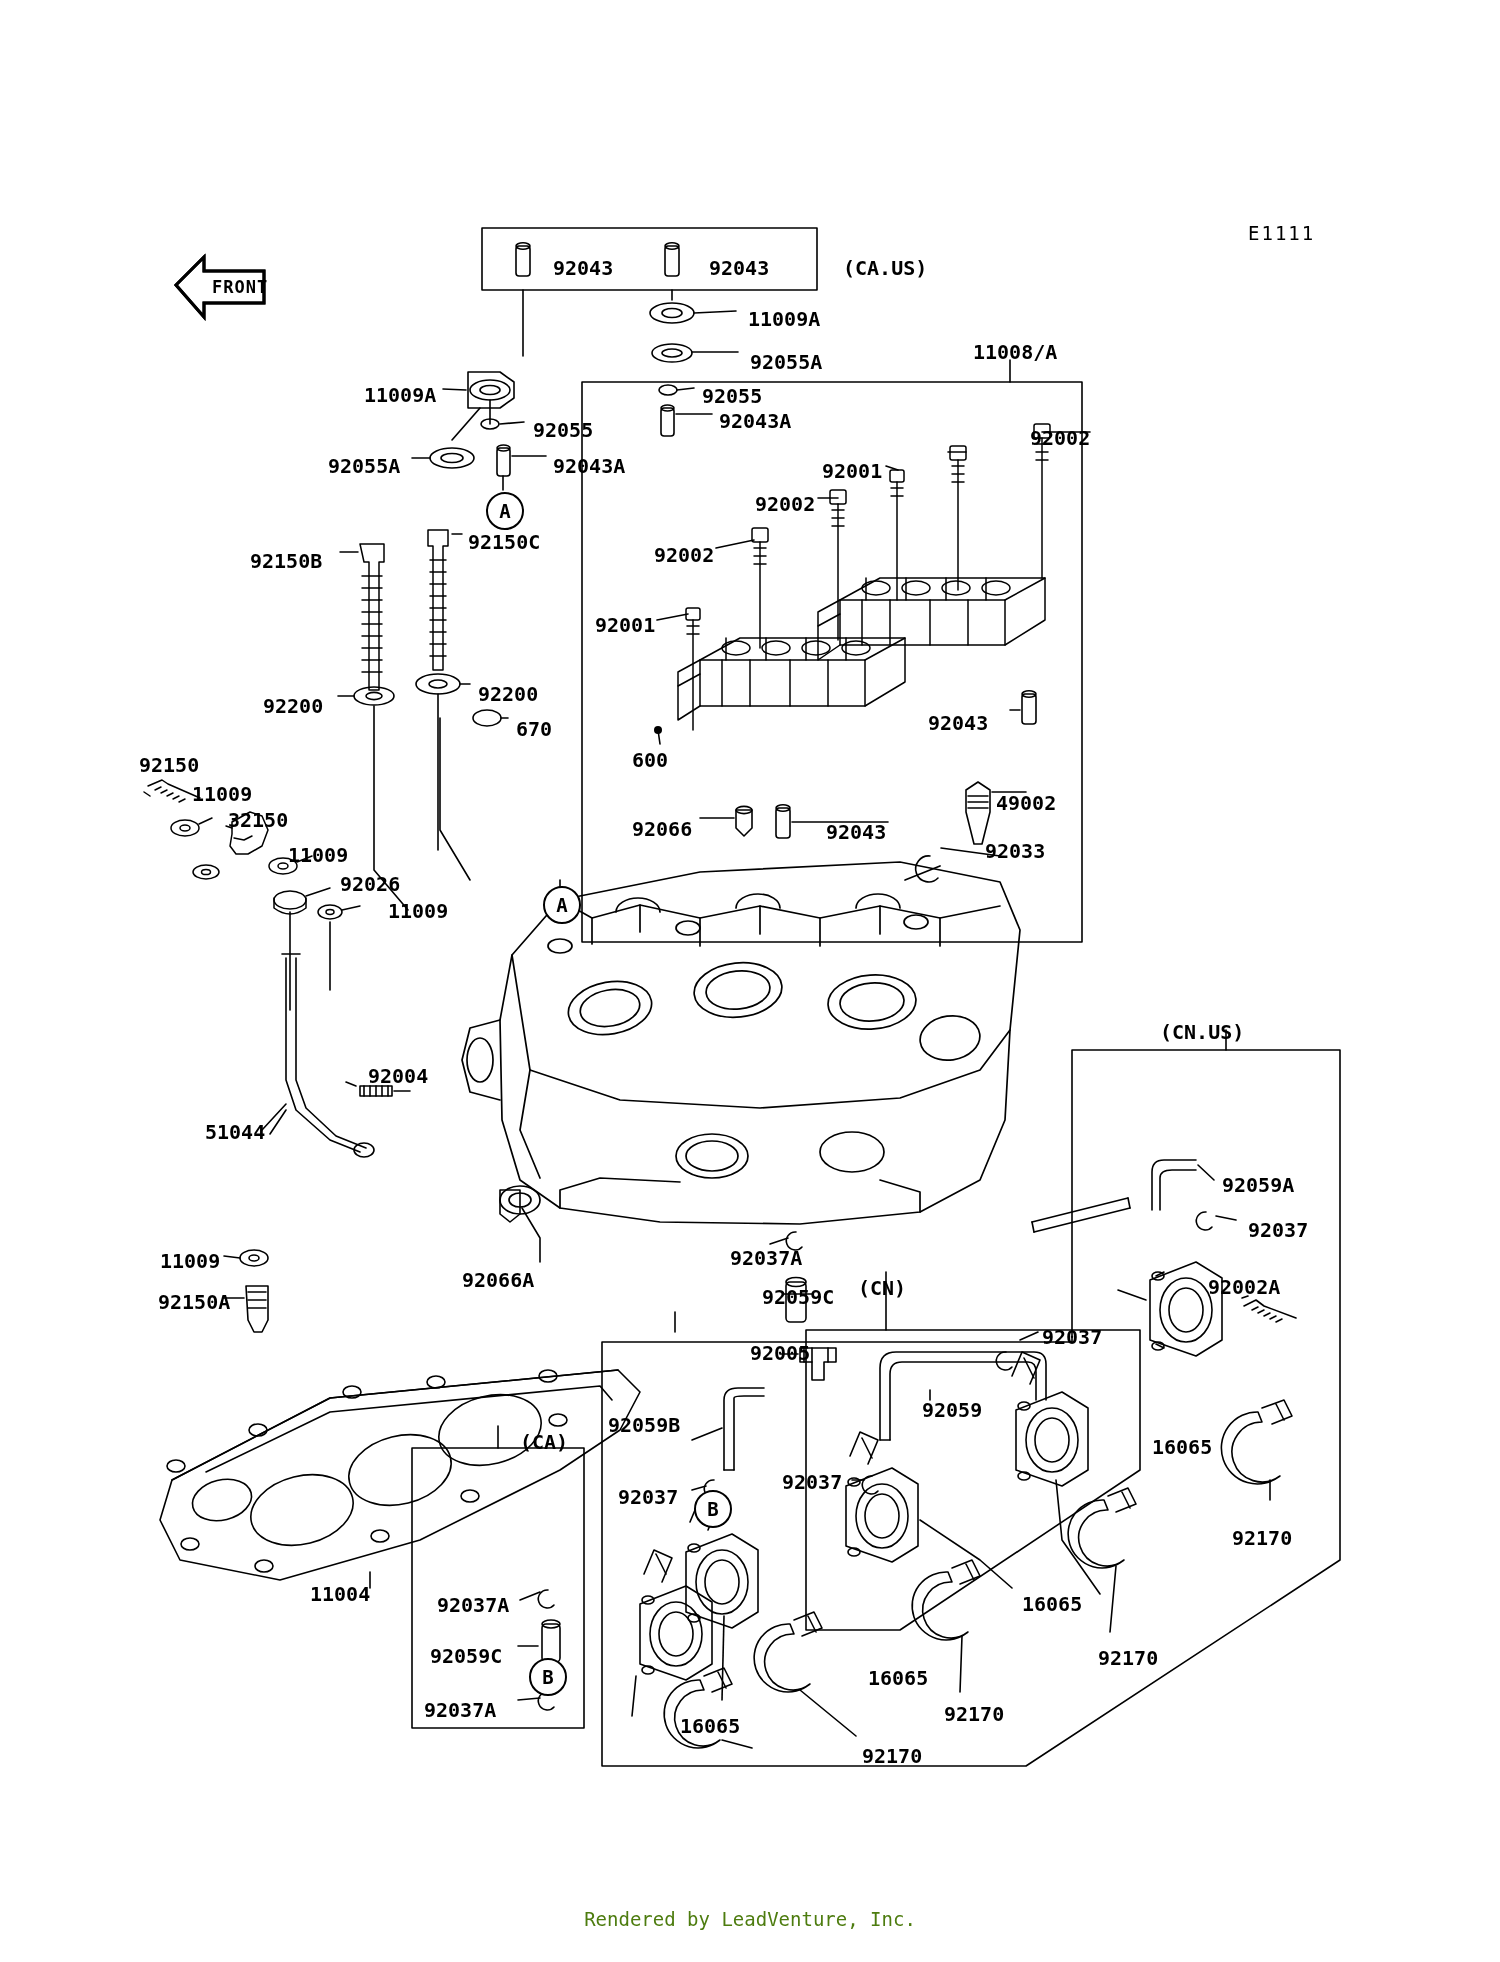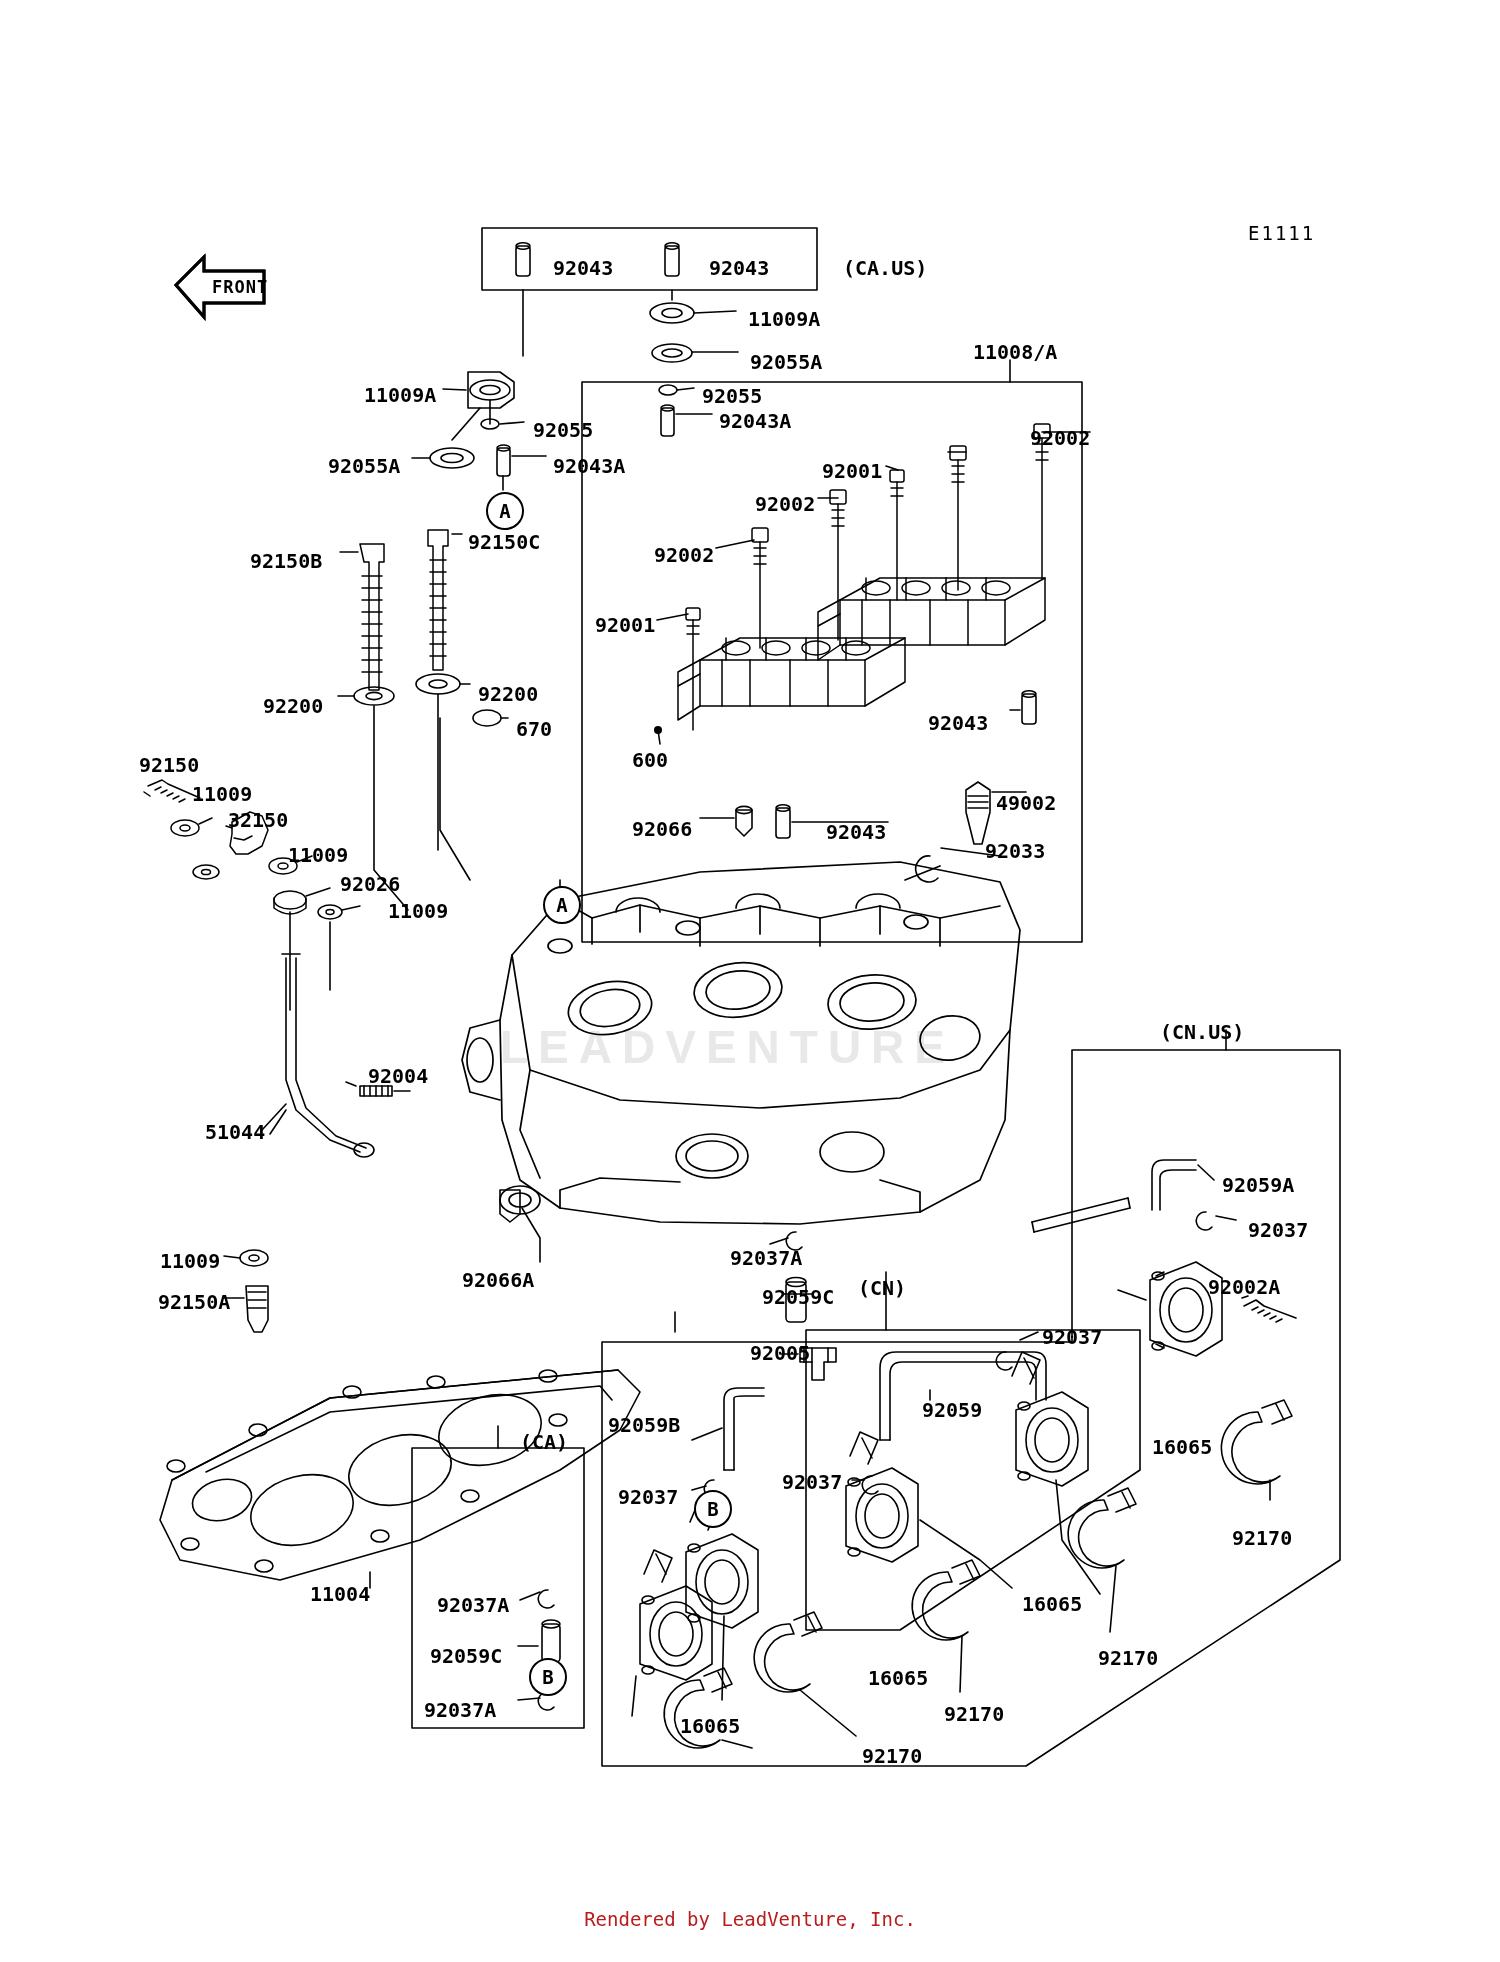--- a/index.html
+++ b/index.html
@@ -38,21 +38,21 @@
     letter-spacing: 2px;
     font-weight: normal;
   }
   .footer {
     position: absolute;
     left: 0;
     width: 1500px;
     text-align: center;
     font-family: "DejaVu Sans Mono", monospace;
     font-size: 19px;
-    color: #b91c1c;
+    color: #4d7c0f;
   }
   .wm {
     position: absolute;
     font-family: "Liberation Sans", sans-serif;
     font-size: 46px;
     letter-spacing: 10px;
     color: #e8e8e8;
     font-weight: bold;
     user-select: none;
   }
@@ -71,21 +71,20 @@
     background: #fff;
   }
 </style>
 </head>
 <body>
 
 <div id="sheet">
 
   <div class="diagram-code" style="left:1248px; top:222px;">E1111</div>
 
-  <div class="wm" style="left:500px; top:1020px;">LEADVENTURE</div>
 
   <svg style="position:absolute; left:168px; top:245px;" width="110" height="85">
     <polygon points="8,40 36,12 36,26 96,26 96,58 36,58 36,72" fill="#ffffff" stroke="#000" stroke-width="3"></polygon>
     <polygon points="8,40 36,12 36,26 96,26 96,58 36,58 36,72" fill="none" stroke="#000" stroke-width="3"></polygon>
     <text x="44" y="48" font-family="DejaVu Sans Mono, monospace" font-size="17" font-weight="bold" fill="#000" letter-spacing="1">FRONT</text>
   </svg>
 
   <svg style="position:absolute; left:0; top:0;" width="1500" height="1962">
     <g fill="none" stroke="#000" stroke-width="1.6" stroke-linejoin="round" stroke-linecap="round">
 

